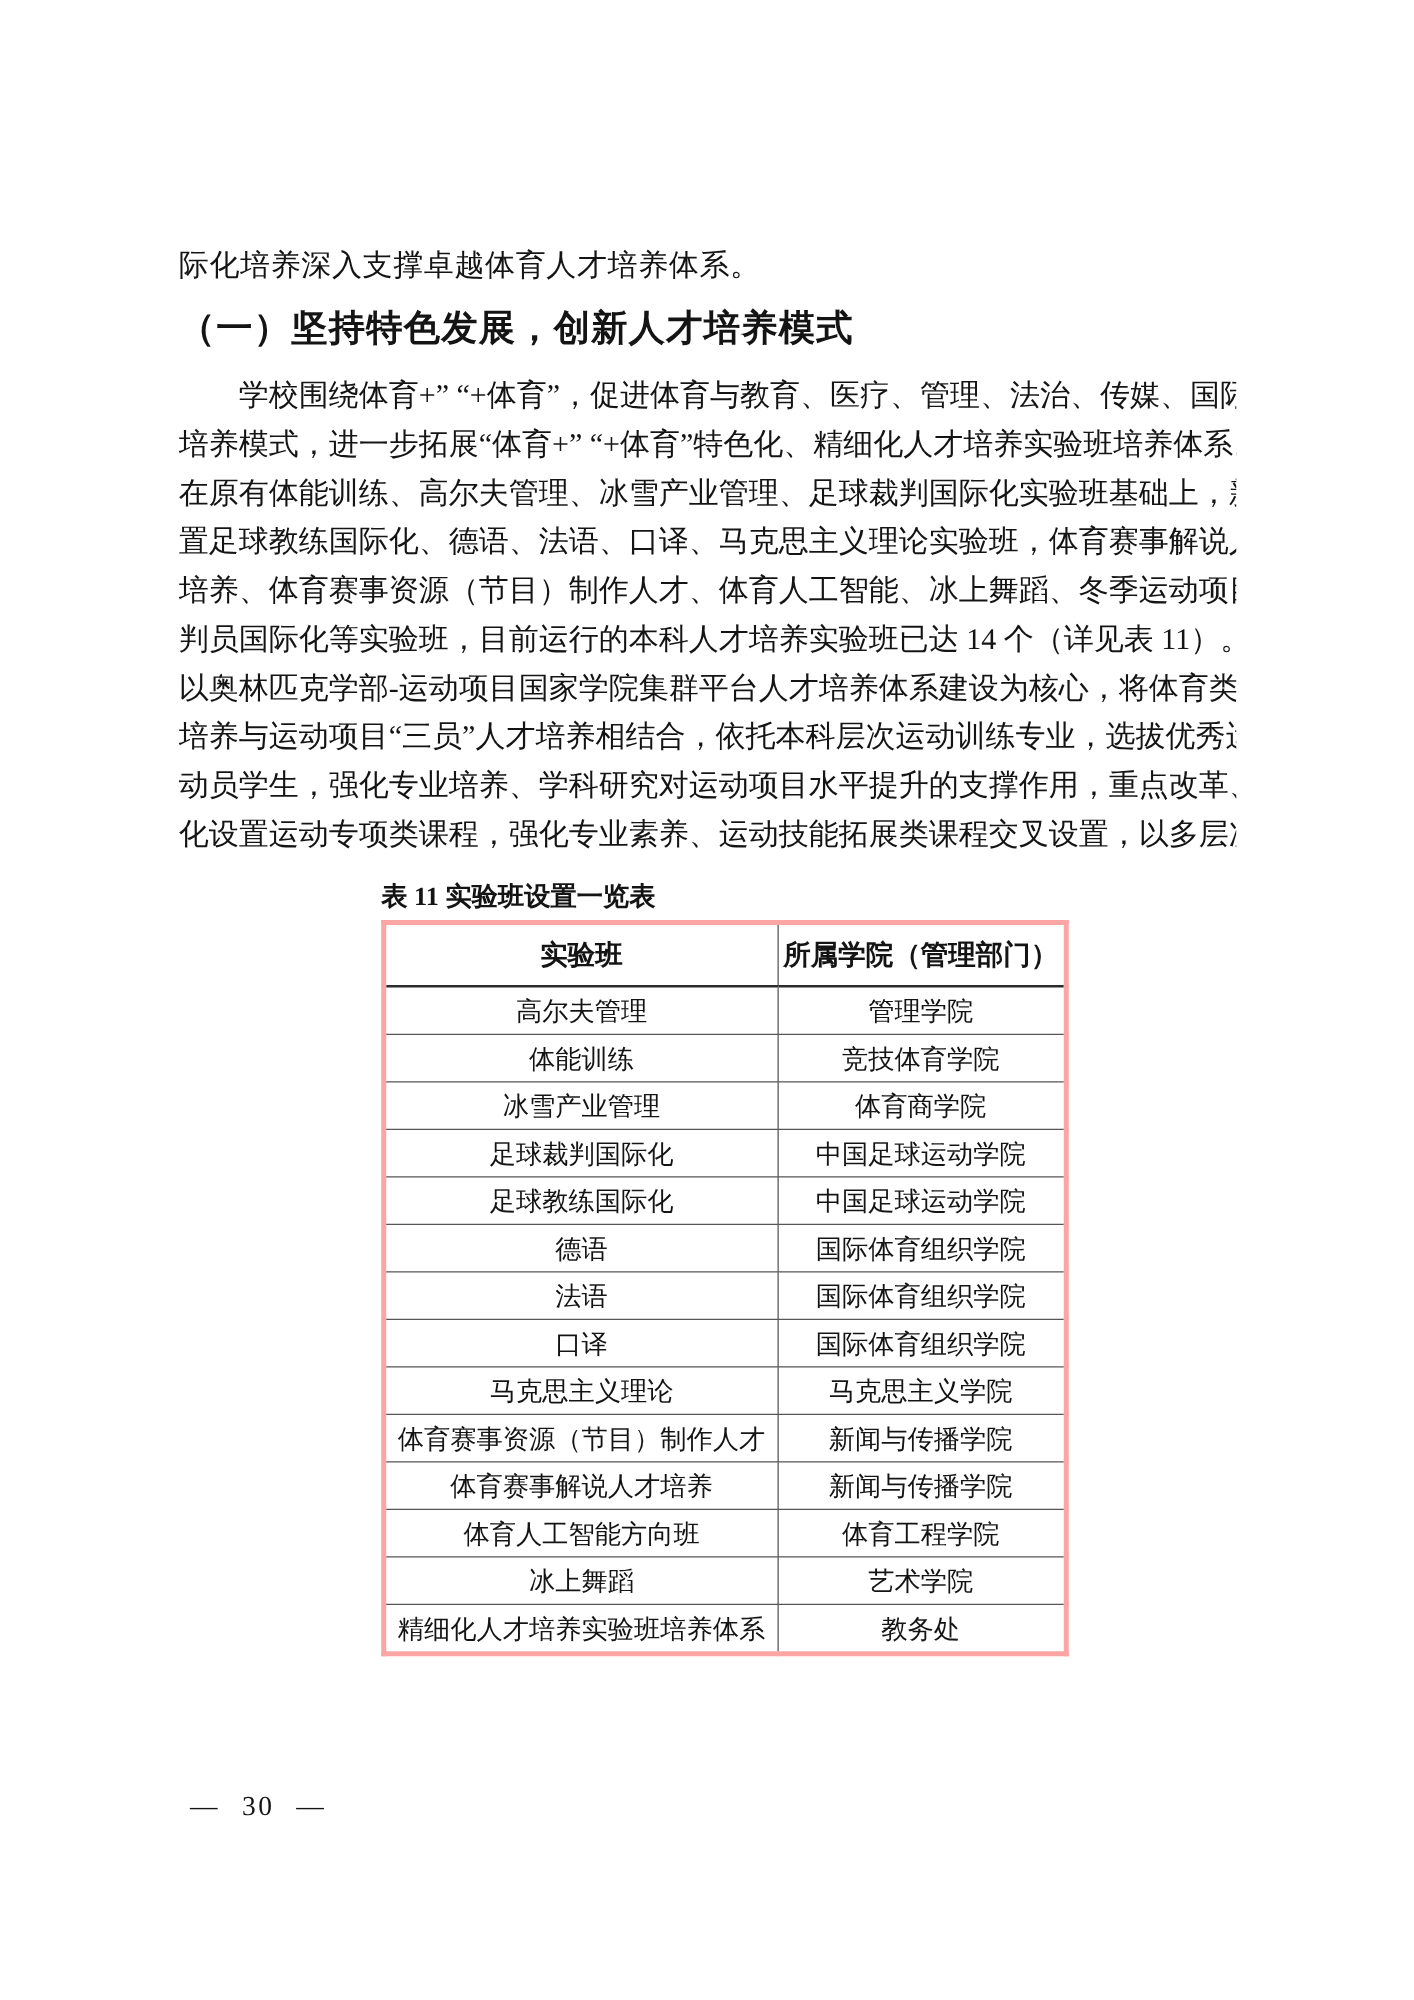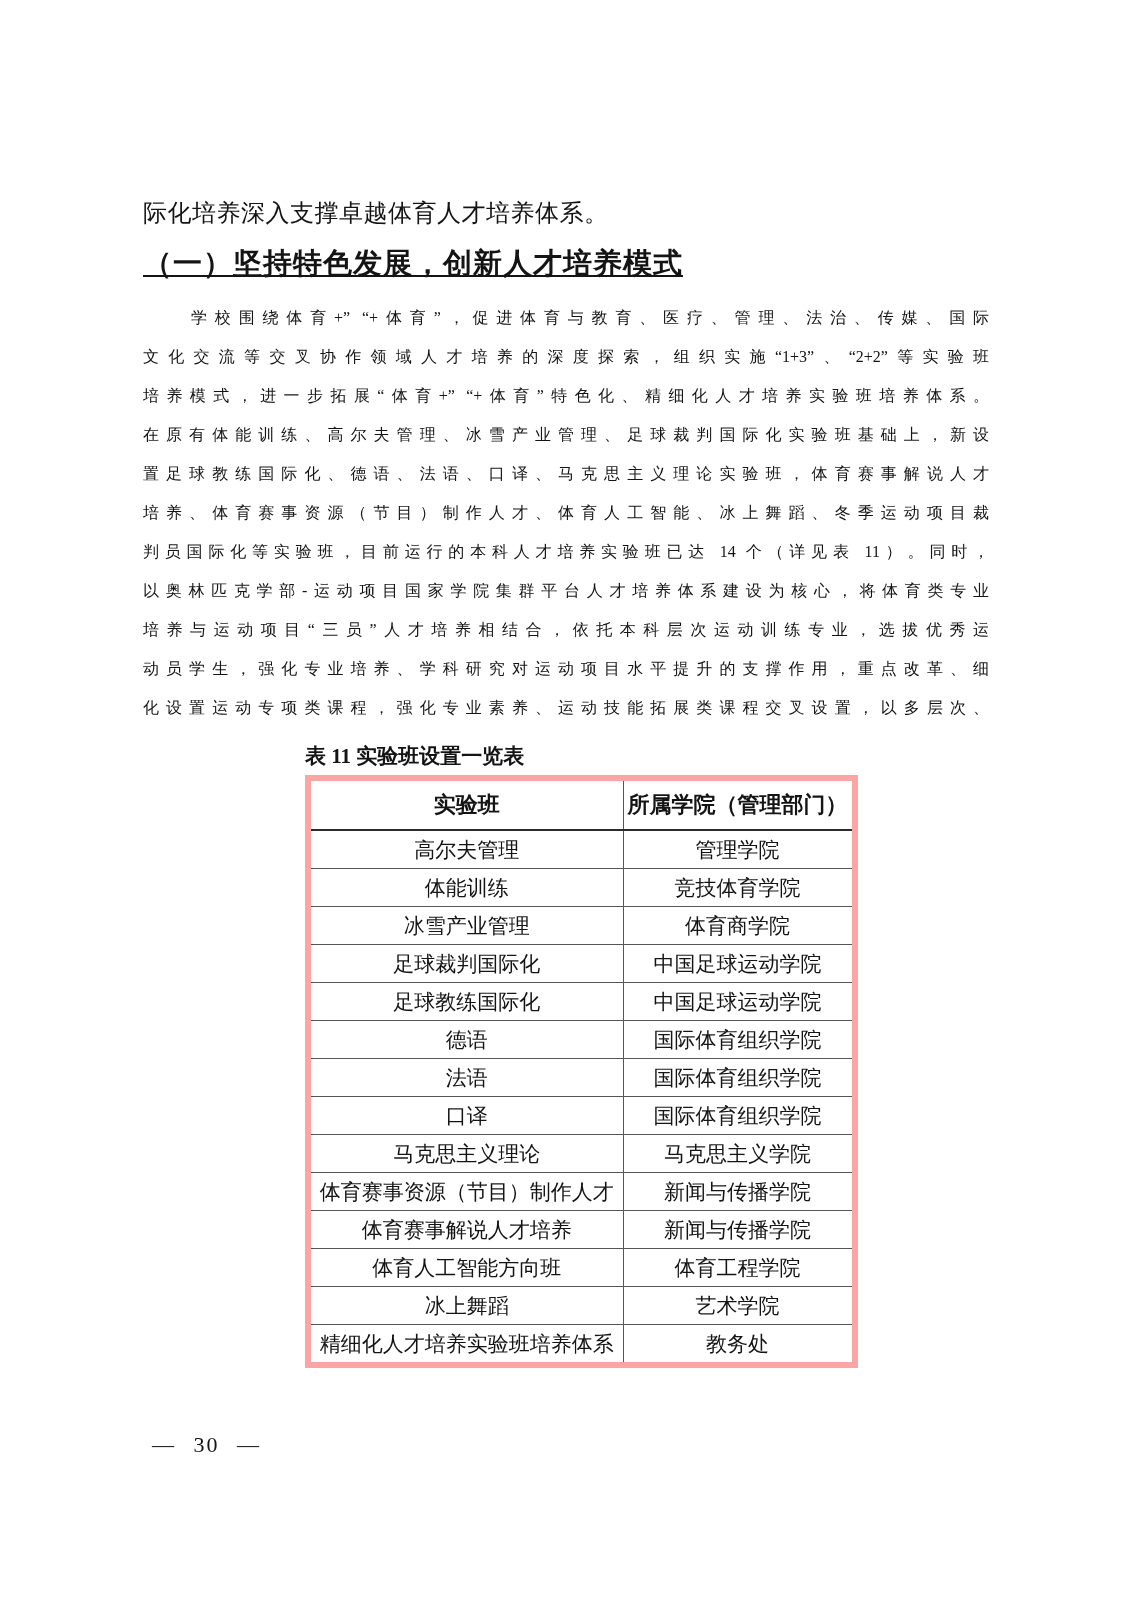--- a/index.html
+++ b/index.html
@@ -31,25 +31,24 @@
   }
   .heading {
     font-family: "Liberation Sans", "DejaVu Sans", sans-serif;
     font-weight: 700;
     font-size: 29px;
     line-height: 42px;
     letter-spacing: 1px;
     margin: 12px 0 14px 0;
     white-space: nowrap;
     overflow: hidden;
-    text-decoration: underline;
   }
   .para { margin: 0; }
   .pline {
-    font-size: 16px;
+    font-size: 24px;
     line-height: 39px;
     height: 39px;
     text-align: justify;
     text-align-last: justify;
     white-space: nowrap;
     overflow: hidden;
   }
   .pline.indent { text-indent: 48px; }
   .pline.last {
     text-align-last: left;
@@ -59,21 +58,21 @@
     margin: 16px 0 6px 162px;
     width: 532px;
     font-size: 21px;
     font-weight: 700;
     line-height: 26px;
   }
   table.exp-table {
     border-collapse: collapse;
     margin-left: 162px;
     table-layout: fixed;
-    border: 6px solid #fca5a5;
+    border: 4px solid #fca5a5;
   }
   table.exp-table col.c1 { width: 315px; }
   table.exp-table col.c2 { width: 217px; }
   table.exp-table td {
     border: 1px solid #565656;
     text-align: center;
     vertical-align: middle;
     font-size: 21px;
     height: 37px;
     padding: 0 4px;
@@ -100,21 +99,20 @@
 
 <div class="page">
   <div class="content">
 
     <div class="cont-line">际化培养深入支撑卓越体育人才培养体系。</div>
 
     <div class="heading">（一）坚持特色发展，创新人才培养模式</div>
 
     <div class="para">
       <div class="pline indent">学校围绕体育+” “+体育”，促进体育与教育、医疗、管理、法治、传媒、国际</div>
-      <div class="pline">文化交流等交叉协作领域人才培养的深度探索，组织实施“1+3”、“2+2”等实验班</div>
       <div class="pline">培养模式，进一步拓展“体育+” “+体育”特色化、精细化人才培养实验班培养体系。</div>
       <div class="pline">在原有体能训练、高尔夫管理、冰雪产业管理、足球裁判国际化实验班基础上，新设</div>
       <div class="pline">置足球教练国际化、德语、法语、口译、马克思主义理论实验班，体育赛事解说人才</div>
       <div class="pline">培养、体育赛事资源（节目）制作人才、体育人工智能、冰上舞蹈、冬季运动项目裁</div>
       <div class="pline">判员国际化等实验班，目前运行的本科人才培养实验班已达 14 个（详见表 11）。同时，</div>
       <div class="pline">以奥林匹克学部-运动项目国家学院集群平台人才培养体系建设为核心，将体育类专业</div>
       <div class="pline">培养与运动项目“三员”人才培养相结合，依托本科层次运动训练专业，选拔优秀运</div>
       <div class="pline">动员学生，强化专业培养、学科研究对运动项目水平提升的支撑作用，重点改革、细</div>
       <div class="pline">化设置运动专项类课程，强化专业素养、运动技能拓展类课程交叉设置，以多层次、</div>
     </div>

